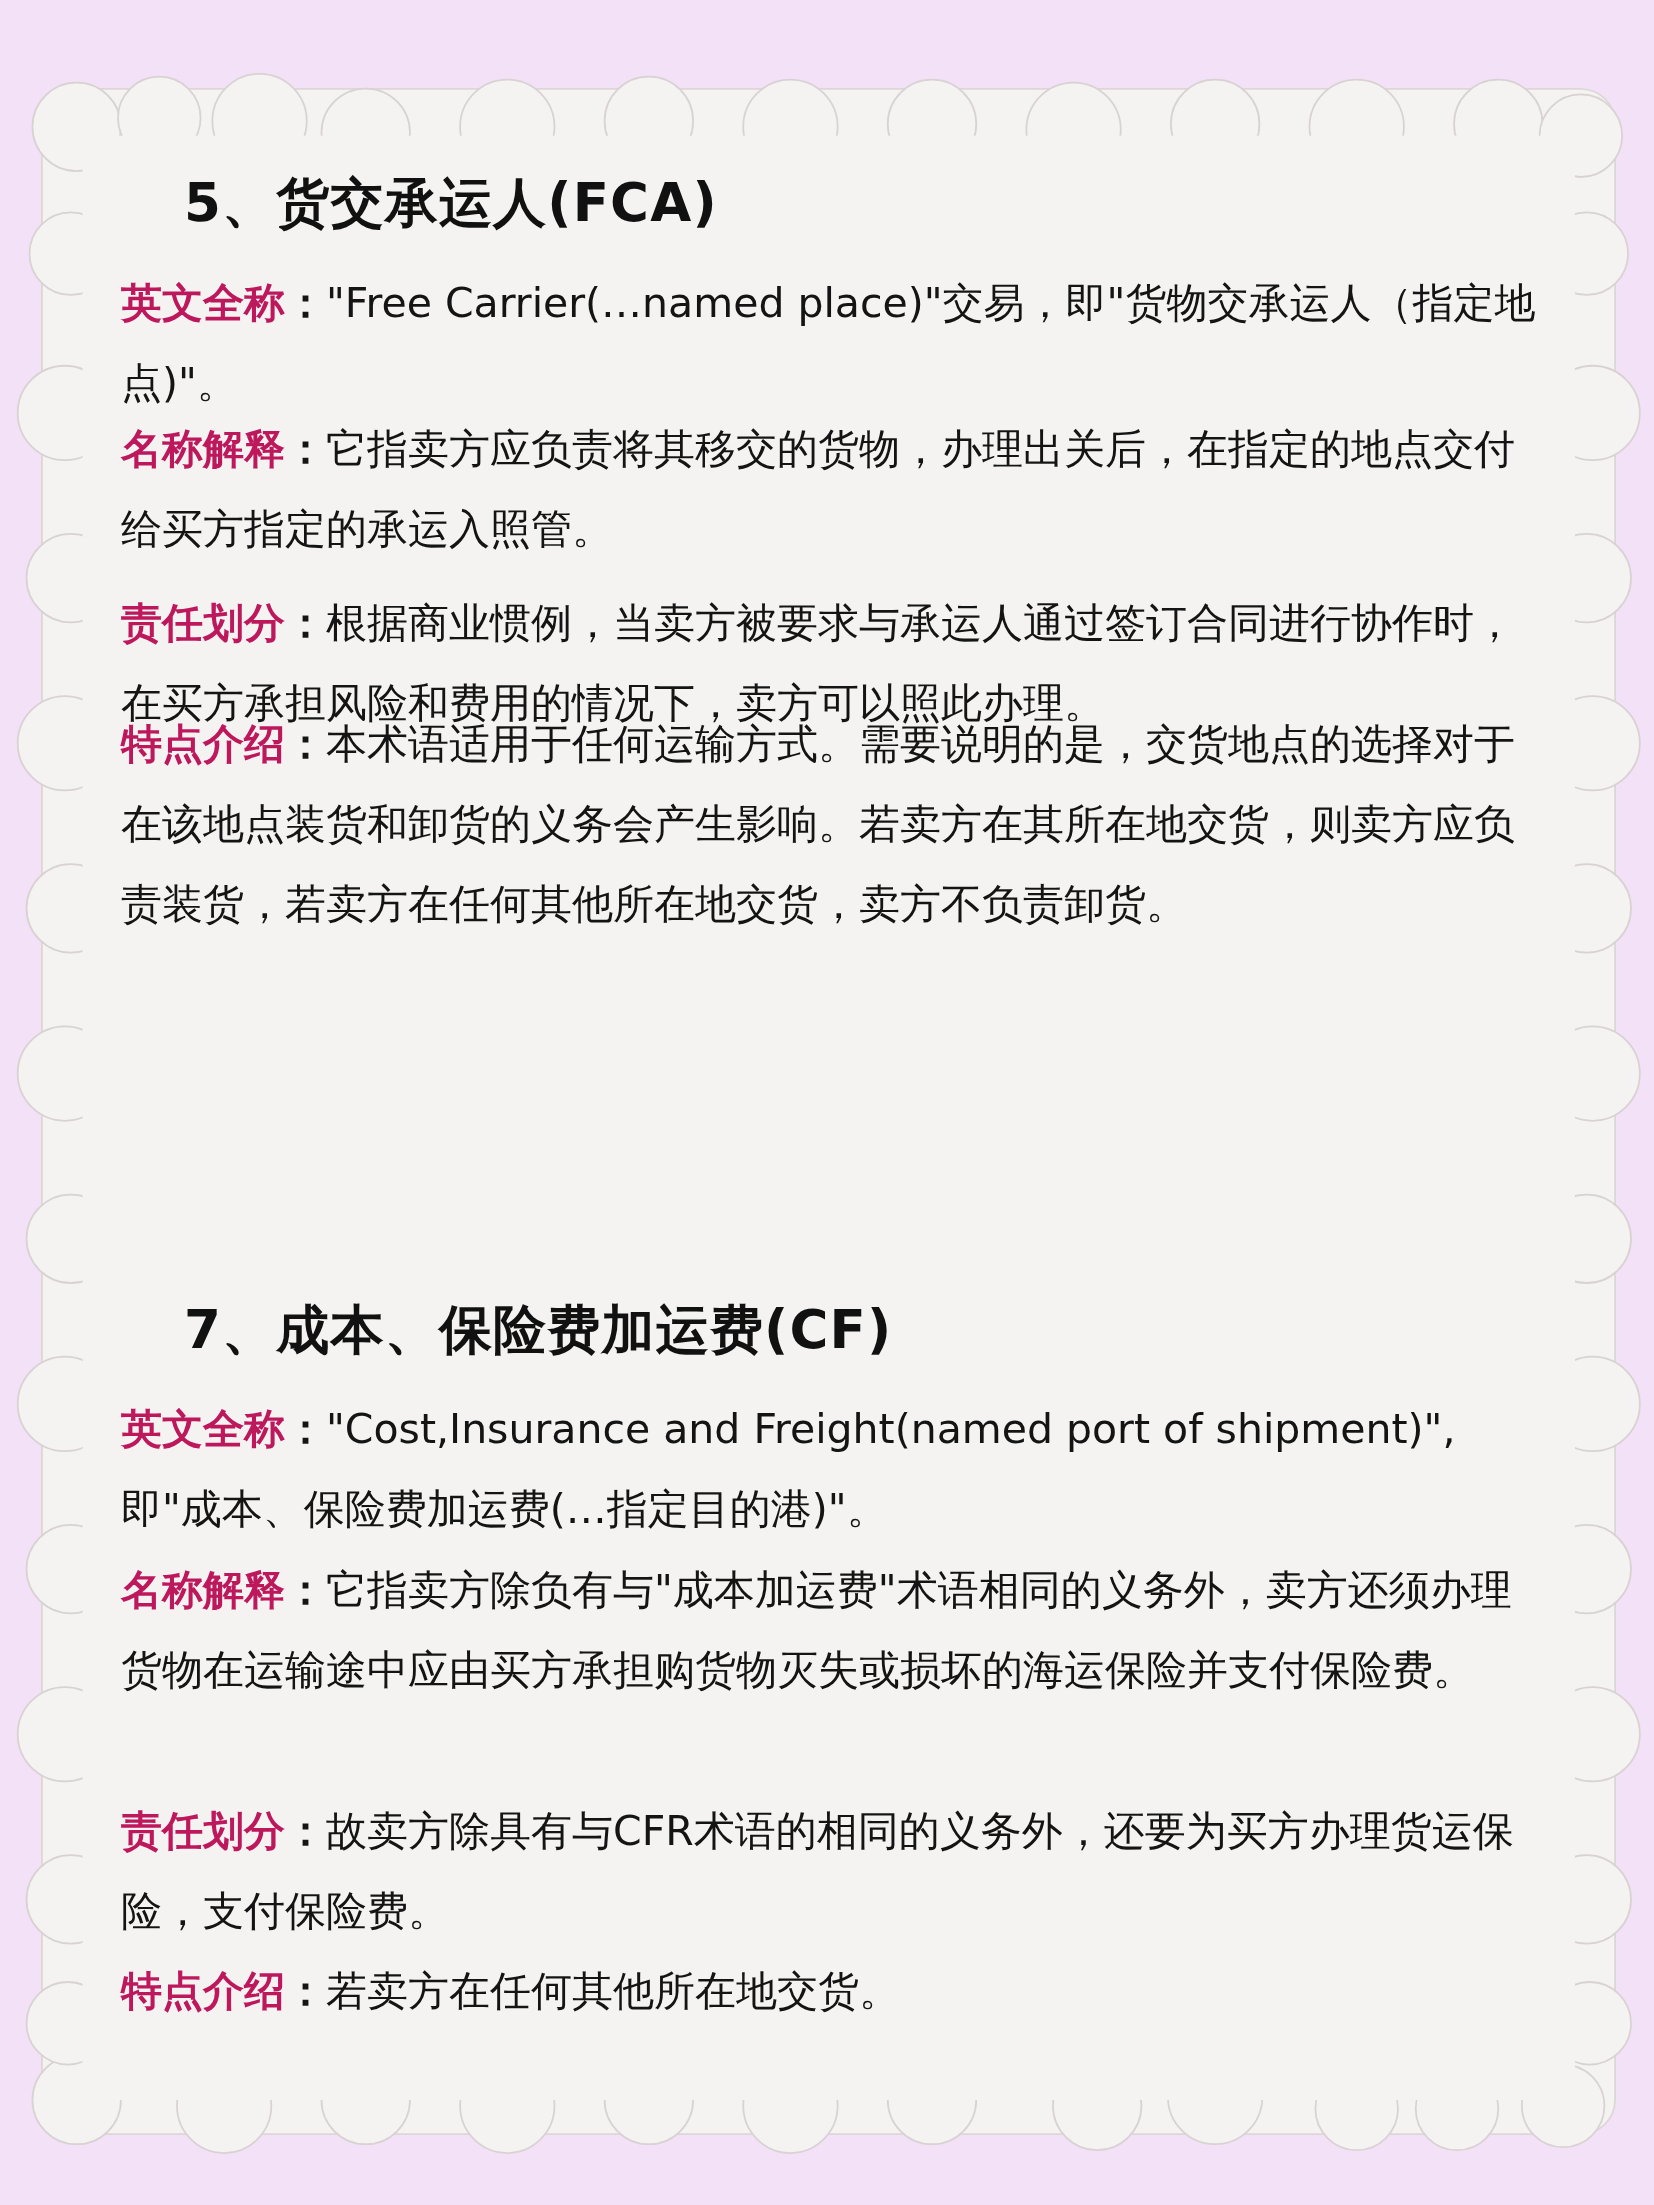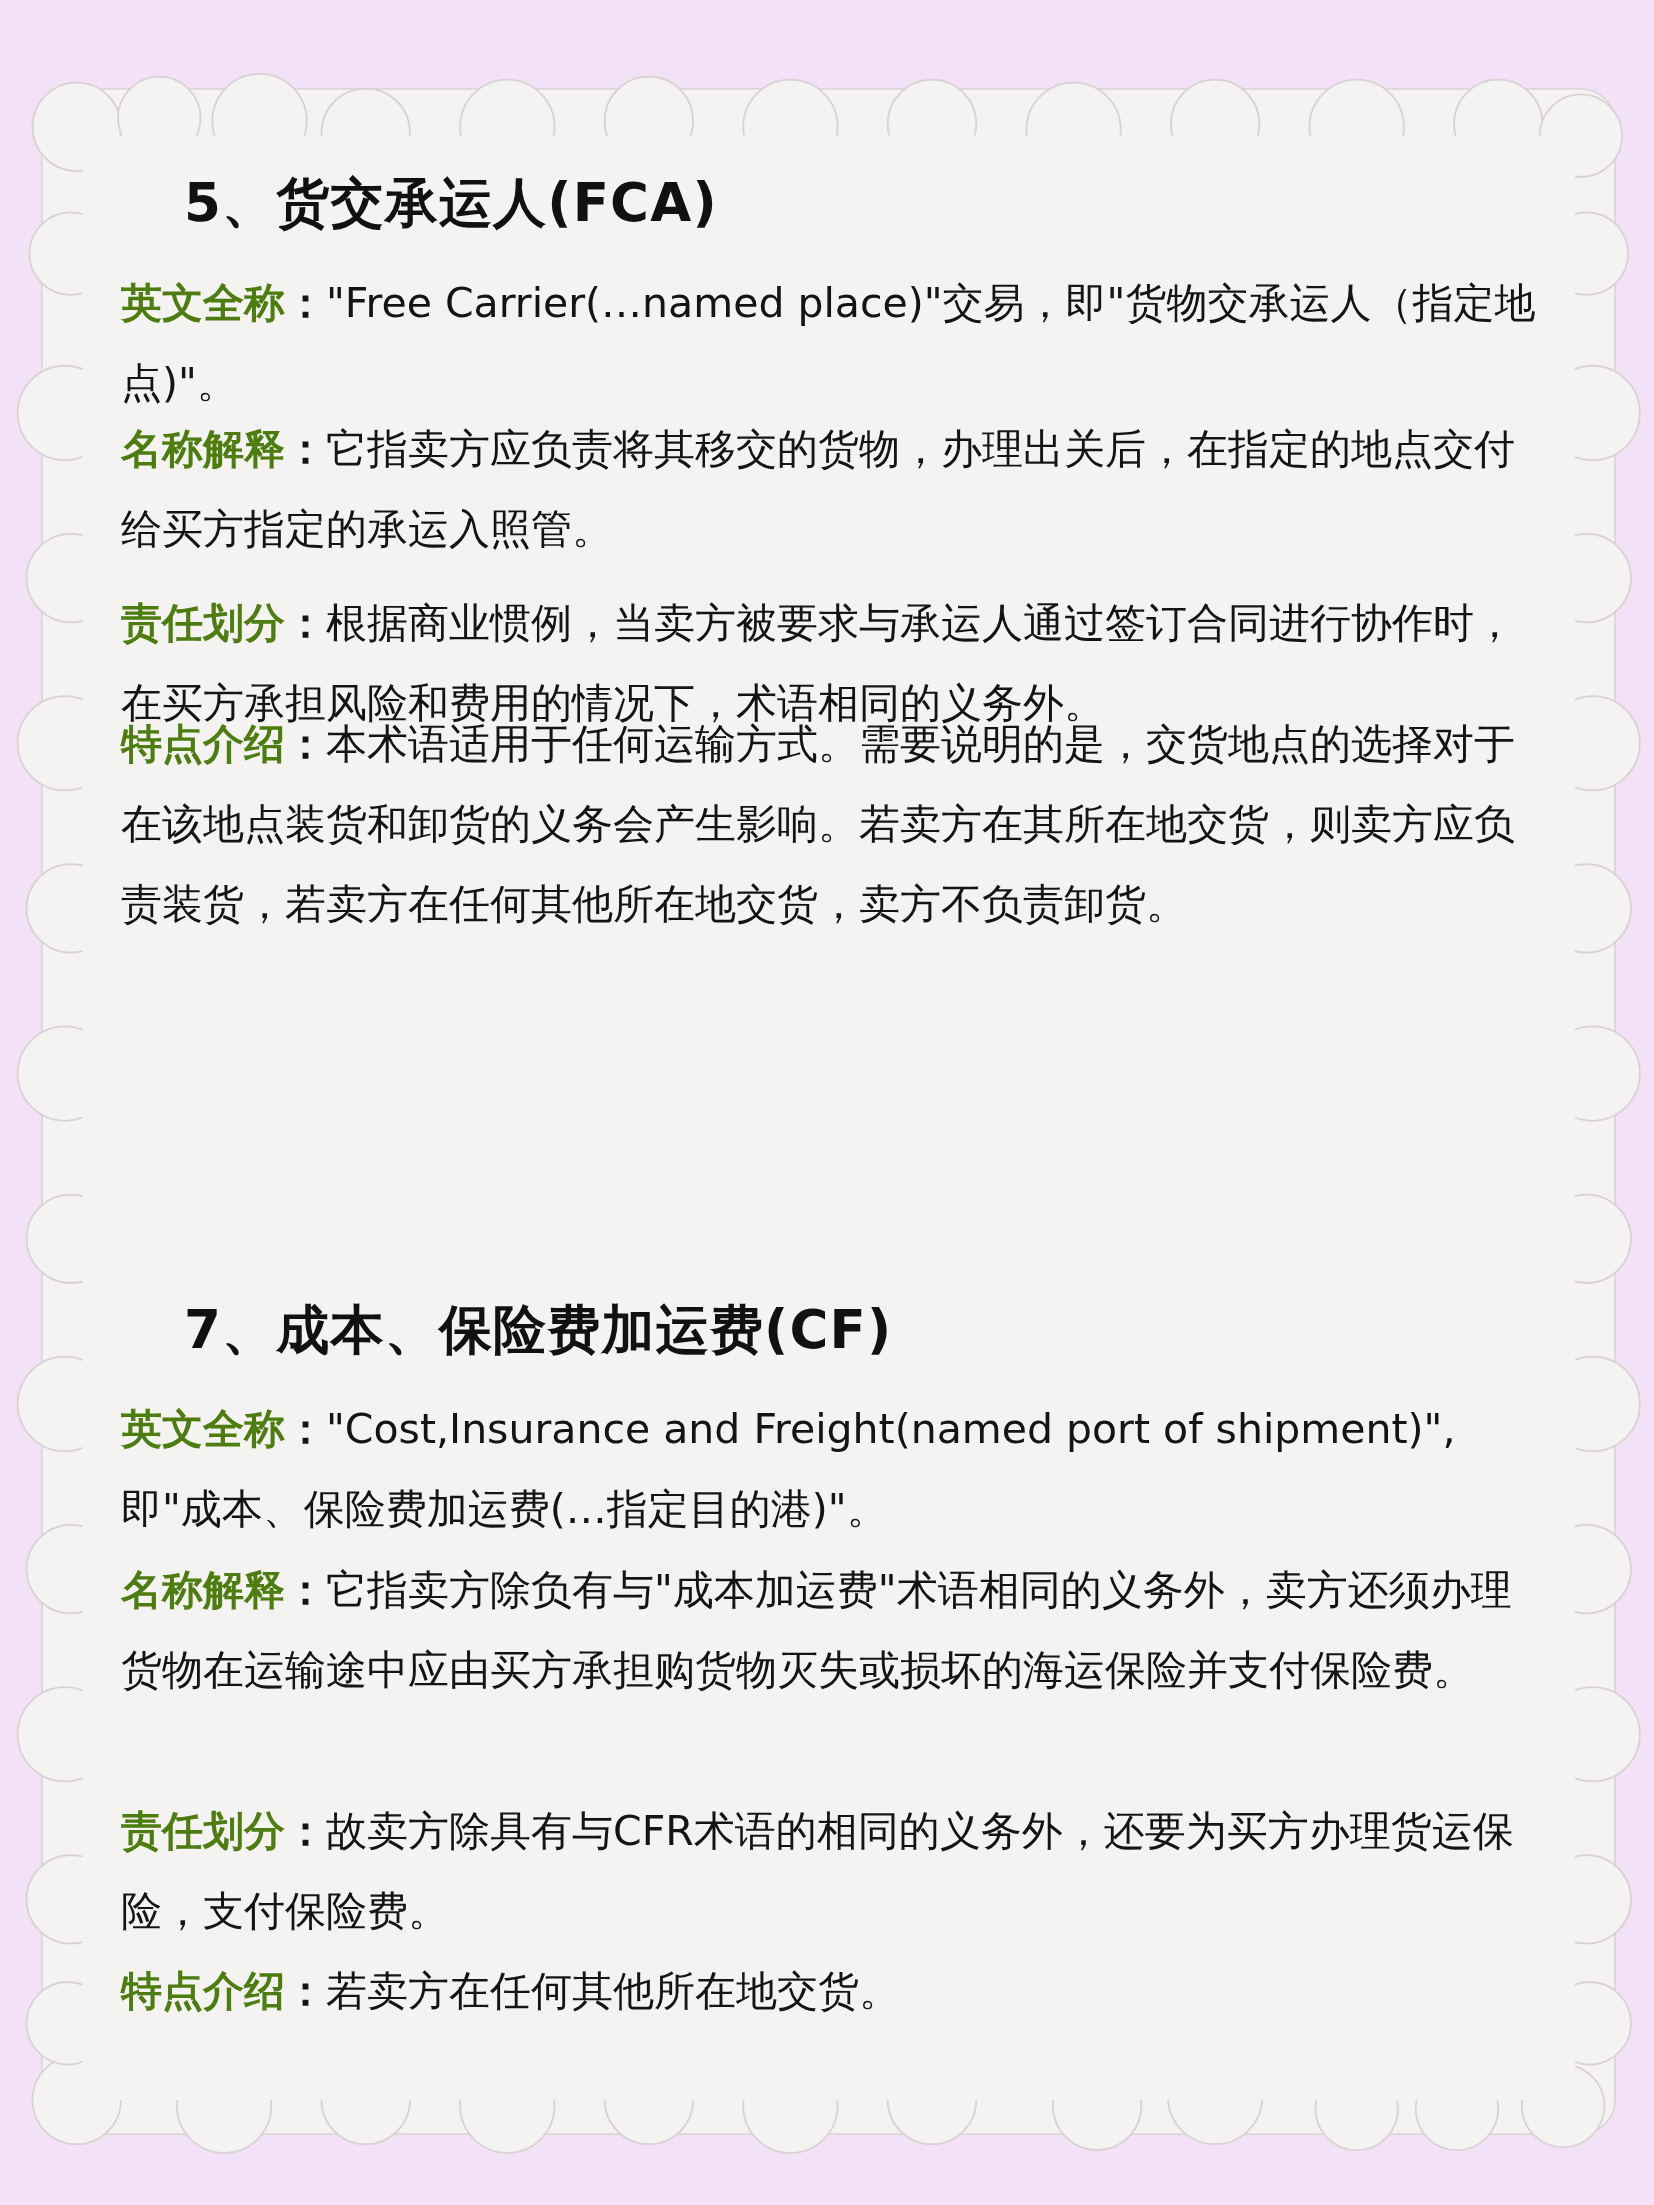--- a/index.html
+++ b/index.html
@@ -20,21 +20,21 @@
   .scallops { position: absolute; left: 0; top: 0; width: 1654px; height: 2205px; pointer-events: none; }
   .section-title {
     position: absolute; left: 171px;
     font-size: 53px; font-weight: bold; color: #111;
     letter-spacing: 1.2px; white-space: nowrap; margin-left: 13px;
   }
   .para {
     position: absolute; left: 121px; width: 1428px;
     font-size: 41px; line-height: 80px; color: #141414;
   }
-  .label { color: #4d7c0f; font-weight: bold; }
+  .label { color: #be185d; font-weight: bold; }
   .colon { color: #141414; font-weight: bold; }
 </style>
 </head>
 <body>
 
 <div class="card"></div>
 
 <svg class="scallops" viewBox="0 0 2804 3738">
   <g fill="#f4f3f2" stroke="#d9d2d2" stroke-width="3">
 
@@ -96,21 +96,21 @@
 
 <div class="section-title" style="top:168px">5、货交承运人(FCA)</div>
 
 <div class="para" style="top:263px">
   <span class="label">英文全称</span><span class="colon">：</span><span>"Free Carrier(…named place)"交易，即"货物交承运人（指定地点)"。</span>
 </div>
 <div class="para" style="top:409px">
   <span class="label">名称解释</span><span class="colon">：</span><span>它指卖方应负责将其移交的货物，办理出关后，在指定的地点交付给买方指定的承运入照管。</span>
 </div>
 <div class="para" style="top:583px">
-  <span class="label">责任划分</span><span class="colon">：</span><span>根据商业惯例，当卖方被要求与承运人通过签订合同进行协作时，在买方承担风险和费用的情况下，术语相同的义务外。</span>
+  <span class="label">责任划分</span><span class="colon">：</span><span>根据商业惯例，当卖方被要求与承运人通过签订合同进行协作时，在买方承担风险和费用的情况下，卖方可以照此办理。</span>
 </div>
 <div class="para" style="top:704px">
   <span class="label">特点介绍</span><span class="colon">：</span><span>本术语适用于任何运输方式。需要说明的是，交货地点的选择对于在该地点装货和卸货的义务会产生影响。若卖方在其所在地交货，则卖方应负责装货，若卖方在任何其他所在地交货，卖方不负责卸货。</span>
 </div>
 
 <div class="section-title" style="top:1295px">7、成本、保险费加运费(CF)</div>
 
 <div class="para" style="top:1389px">
   <span class="label">英文全称</span><span class="colon">：</span><span>"Cost,Insurance and Freight(named port of shipment)",即"成本、保险费加运费(…指定目的港)"。</span>
 </div>

